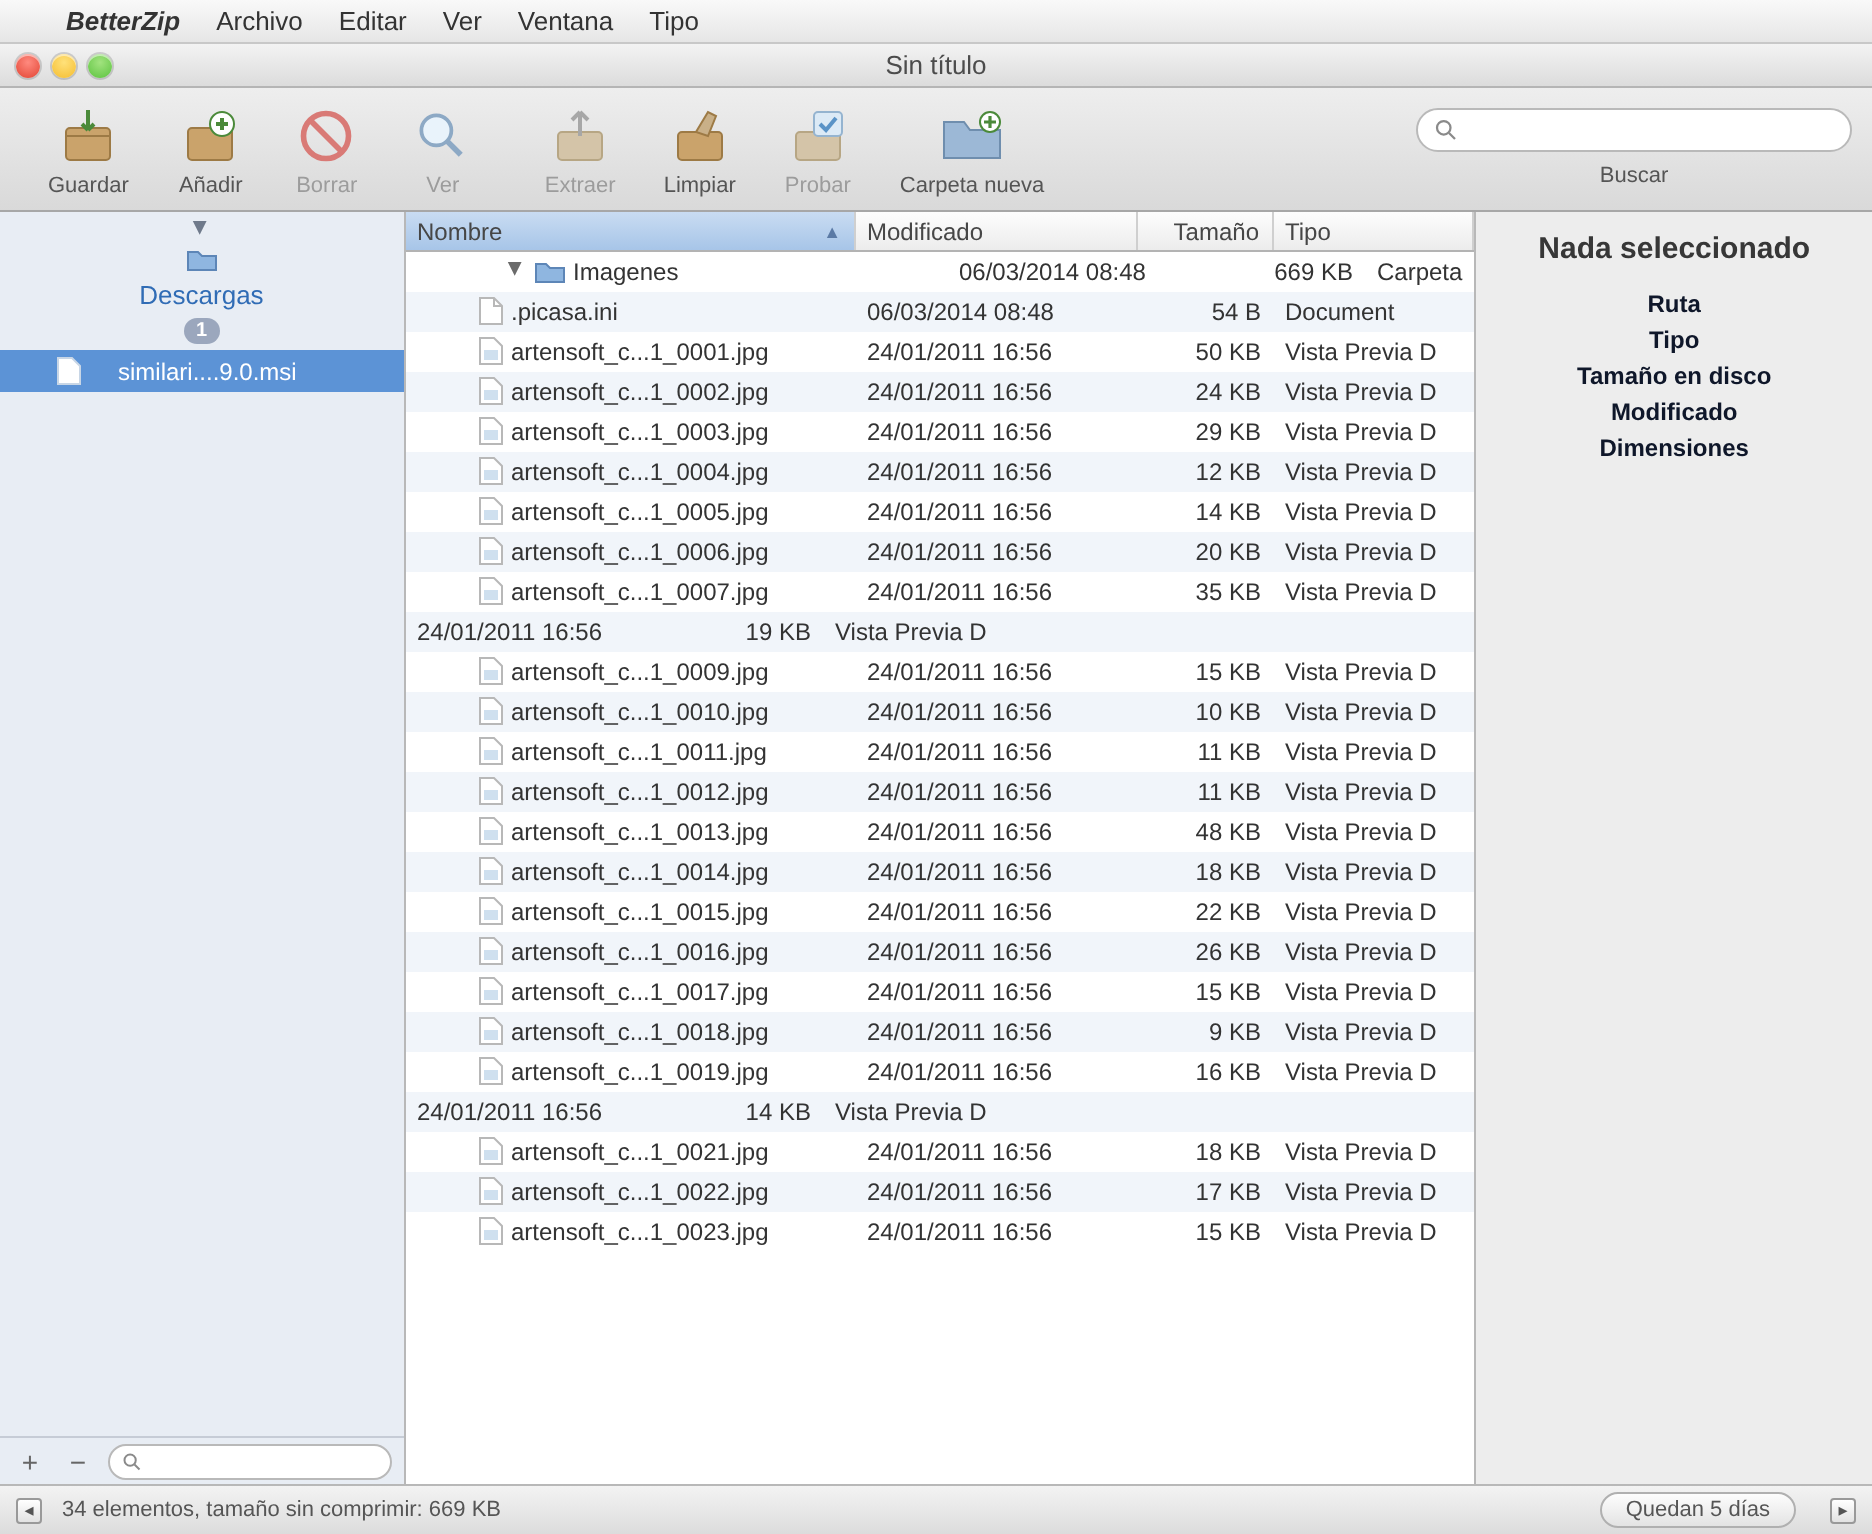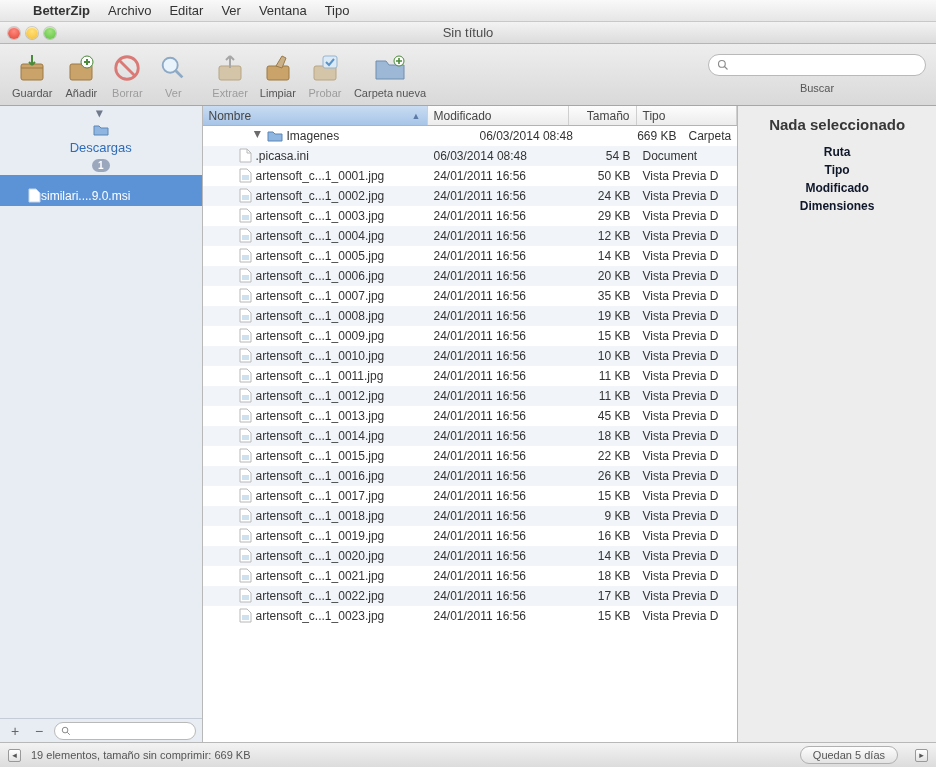--- a/index.html
+++ b/index.html
@@ -16,21 +16,21 @@
   .menubar {
     height: 22px;
     background: linear-gradient(#f9f9f9, #e6e6e6);
     border-bottom: 1px solid #c8c8c8;
     display: flex;
     align-items: center;
     padding: 0 8px;
   }
   .menubar .apple { width: 16px; text-align: center; font-size: 14px; }
   .menubar .mitem { padding: 0 9px; font-size: 13px; cursor: default; }
-  .menubar .mitem.bold { font-weight: bold; }
+  .menubar .mitem.bold { font-weight: bold; font-style: italic; }
   
   .titlebar {
     height: 22px;
     background: linear-gradient(#f3f3f3, #dcdcdc);
     border-bottom: 1px solid #b5b5b5;
     display: flex;
     align-items: center;
     position: relative;
   }
   .traffic { display: flex; gap: 6px; padding-left: 8px; }
@@ -57,20 +57,21 @@
   }
   .tbut {
     display: flex;
     flex-direction: column;
     align-items: center;
     padding: 0 6px;
     font-size: 11px;
     color: #555;
     min-width: 46px;
     cursor: default;
+    margin-left: 12px;
   }
   .tbut.disabled { color: #9c9c9c; }
   .tbut .ticon {
     width: 34px; height: 34px; margin-bottom: 2px;
     display: flex; align-items: center; justify-content: center;
   }
   .searchbox {
     position: absolute; right: 10px; top: 10px;
     width: 218px; height: 22px;
     background: #fff; border: 1px solid #b9b9b9; border-radius: 11px;
@@ -100,22 +101,22 @@
     padding: 3px 6px; font-size: 13px; flex-direction: column;
   }
   .sb-row.root { color: #306cb5; }
   .sb-row .disc { transform: rotate(90deg); font-size: 9px; color: #6f7a8b; }
   .sb-row .fname { flex: 1; white-space: nowrap; overflow: hidden; text-overflow: ellipsis; }
   .badge {
     background: #9ba7bd; color: #fff; border-radius: 8px;
     font-size: 10px; padding: 1px 6px; font-weight: bold;
   }
   .sb-child {
-    display: flex; align-items: center; gap: 0;
-    padding: 13px 6px 3px 28px; background: #5c93d6; color: #fff;
+    display: flex; align-items: center; gap: 18px;
+    padding: 3px 6px 3px 28px; background: #5c93d6; color: #fff;
     font-size: 12px;
   }
   .sb-child .fname { flex: 1; white-space: nowrap; overflow: hidden; text-overflow: ellipsis; }
   .sb-bottom {
     height: 24px; border-top: 1px solid #c6ccd6;
     display: flex; align-items: center; padding: 0 6px; gap: 6px;
   }
   .sbbtn {
     width: 18px; height: 18px; text-align: center; line-height: 18px;
     color: #666; font-size: 14px;
@@ -472,29 +473,20 @@
                 <rect x="3" y="7" width="7" height="5" fill="#cfe0ef"></rect>
               </svg>
             </span>
             <span>artensoft_c...1_0007.jpg</span>
           </div>
           <div class="cell cell-mod">24/01/2011 16:56</div>
           <div class="cell cell-size">35 KB</div>
           <div class="cell cell-type">Vista Previa D</div>
         </div>
         <div class="row">
-          <div class="cell cell-name indent2">
-            <span class="ic">
-              <svg width="13" height="15" viewBox="0 0 13 15">
-                <path d="M1 1h7l4 4v9H1z" fill="#fff" stroke="#b8b8b8"></path>
-                <rect x="3" y="7" width="7" height="5" fill="#cfe0ef"></rect>
-              </svg>
-            </span>
-            <span>artensoft_c...1_0008.jpg</span>
-          </div>
           <div class="cell cell-mod">24/01/2011 16:56</div>
           <div class="cell cell-size">19 KB</div>
           <div class="cell cell-type">Vista Previa D</div>
         </div>
         <div class="row">
           <div class="cell cell-name indent2">
             <span class="ic">
               <svg width="13" height="15" viewBox="0 0 13 15">
                 <path d="M1 1h7l4 4v9H1z" fill="#fff" stroke="#b8b8b8"></path>
                 <rect x="3" y="7" width="7" height="5" fill="#cfe0ef"></rect>
@@ -552,21 +544,21 @@
           <div class="cell cell-name indent2">
             <span class="ic">
               <svg width="13" height="15" viewBox="0 0 13 15">
                 <path d="M1 1h7l4 4v9H1z" fill="#fff" stroke="#b8b8b8"></path>
                 <rect x="3" y="7" width="7" height="5" fill="#cfe0ef"></rect>
               </svg>
             </span>
             <span>artensoft_c...1_0013.jpg</span>
           </div>
           <div class="cell cell-mod">24/01/2011 16:56</div>
-          <div class="cell cell-size">45 KB</div>
+          <div class="cell cell-size">48 KB</div>
           <div class="cell cell-type">Vista Previa D</div>
         </div>
         <div class="row">
           <div class="cell cell-name indent2">
             <span class="ic">
               <svg width="13" height="15" viewBox="0 0 13 15">
                 <path d="M1 1h7l4 4v9H1z" fill="#fff" stroke="#b8b8b8"></path>
                 <rect x="3" y="7" width="7" height="5" fill="#cfe0ef"></rect>
               </svg>
             </span>
@@ -640,29 +632,20 @@
                 <rect x="3" y="7" width="7" height="5" fill="#cfe0ef"></rect>
               </svg>
             </span>
             <span>artensoft_c...1_0019.jpg</span>
           </div>
           <div class="cell cell-mod">24/01/2011 16:56</div>
           <div class="cell cell-size">16 KB</div>
           <div class="cell cell-type">Vista Previa D</div>
         </div>
         <div class="row">
-          <div class="cell cell-name indent2">
-            <span class="ic">
-              <svg width="13" height="15" viewBox="0 0 13 15">
-                <path d="M1 1h7l4 4v9H1z" fill="#fff" stroke="#b8b8b8"></path>
-                <rect x="3" y="7" width="7" height="5" fill="#cfe0ef"></rect>
-              </svg>
-            </span>
-            <span>artensoft_c...1_0020.jpg</span>
-          </div>
           <div class="cell cell-mod">24/01/2011 16:56</div>
           <div class="cell cell-size">14 KB</div>
           <div class="cell cell-type">Vista Previa D</div>
         </div>
         <div class="row">
           <div class="cell cell-name indent2">
             <span class="ic">
               <svg width="13" height="15" viewBox="0 0 13 15">
                 <path d="M1 1h7l4 4v9H1z" fill="#fff" stroke="#b8b8b8"></path>
                 <rect x="3" y="7" width="7" height="5" fill="#cfe0ef"></rect>
@@ -702,25 +685,26 @@
           <div class="cell cell-size">15 KB</div>
           <div class="cell cell-type">Vista Previa D</div>
         </div>
       </div>
   </div>
 
   <div class="inspector">
     <h2>Nada seleccionado</h2>
     <div class="ins-row"><b>Ruta</b></div>
     <div class="ins-row"><b>Tipo</b></div>
+    <div class="ins-row"><b>Tamaño en disco</b></div>
     <div class="ins-row"><b>Modificado</b></div>
     <div class="ins-row"><b>Dimensiones</b></div>
   </div>
 </div>
 
 <div class="statusbar">
   <div class="status-left">
     <div class="sq">◂</div>
-    <span>19 elementos, tamaño sin comprimir: 669 KB</span>
+    <span>34 elementos, tamaño sin comprimir: 669 KB</span>
   </div>
   <div class="trial">Quedan 5 días</div>
   <div class="sq sq-right">▸</div>
 </div>
 
 </body></html>

